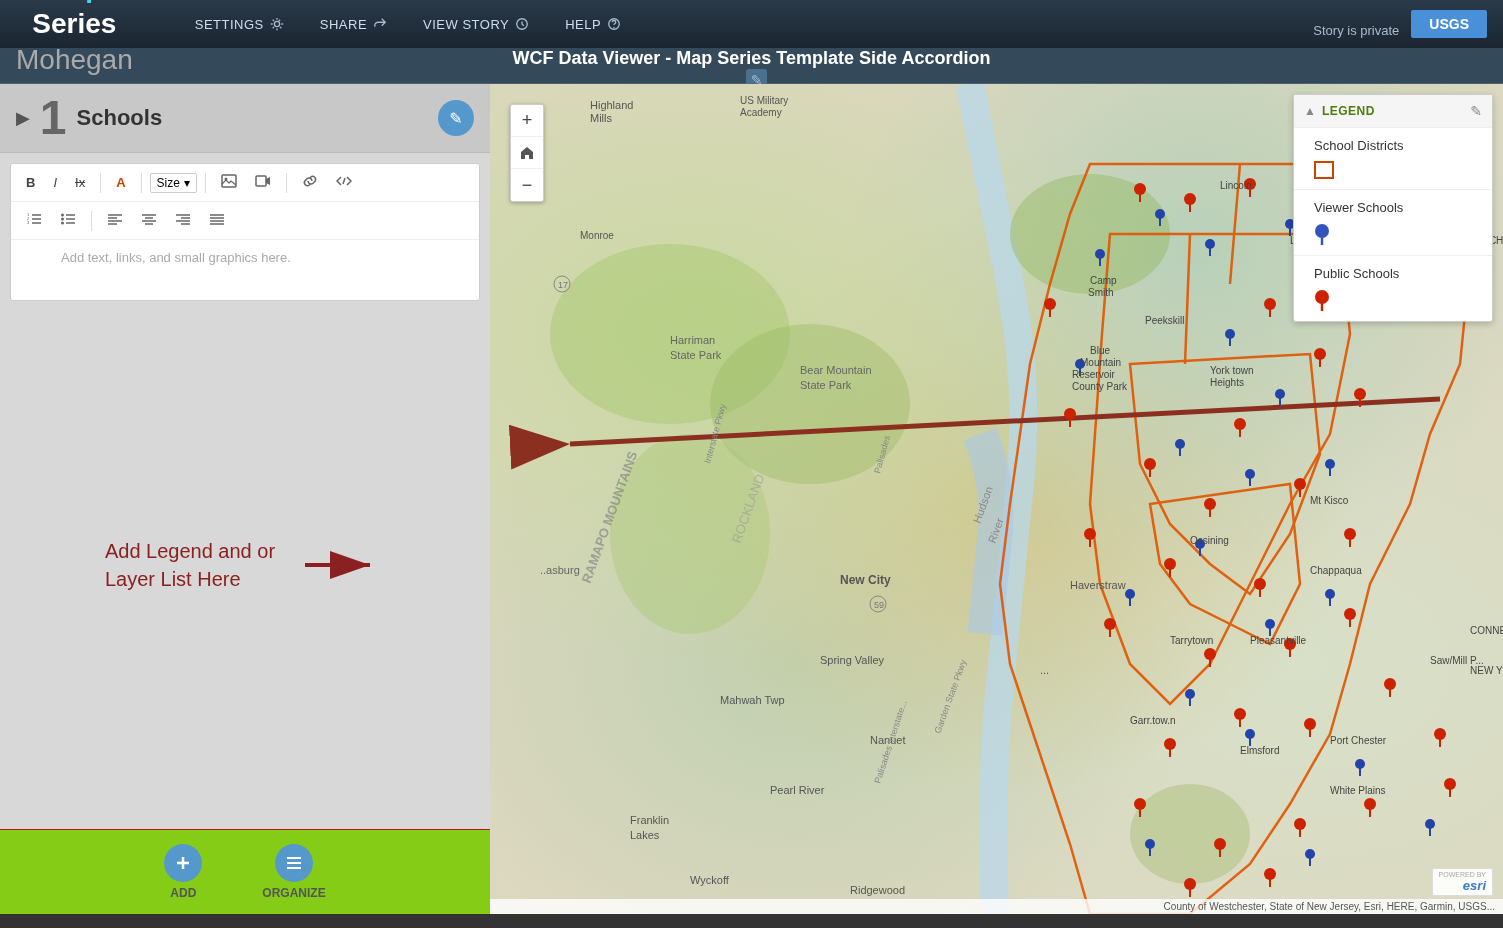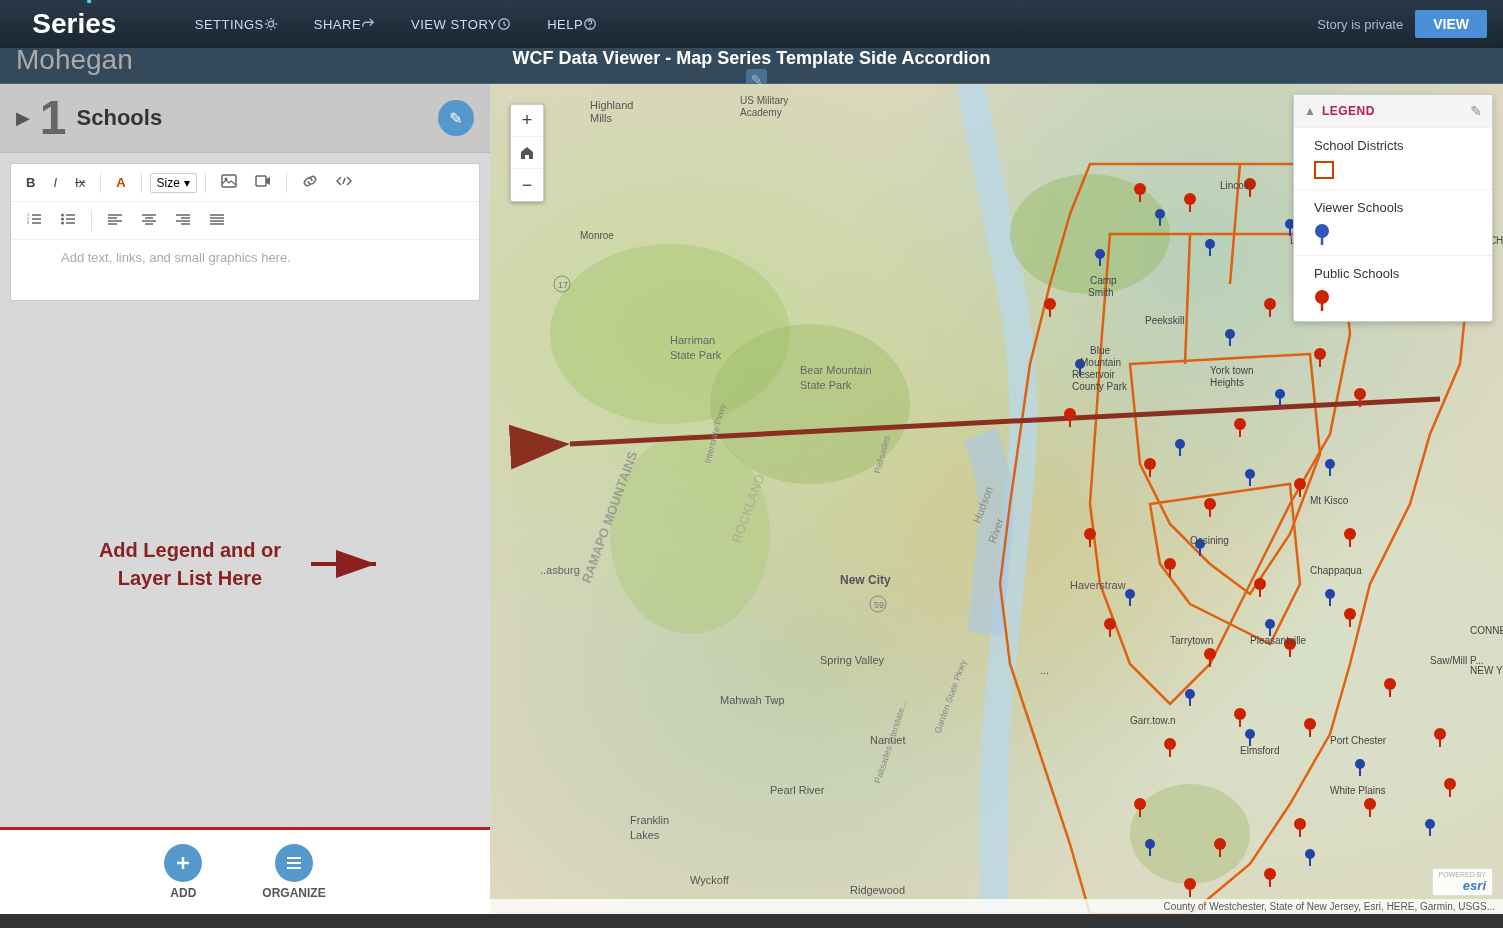--- a/index.html
+++ b/index.html
@@ -31,33 +31,34 @@
 
     .nav-items {
       display: flex;
       align-items: center;
       gap: 0;
       flex: 1;
     }
     .nav-item {
       display: flex;
       align-items: center;
+      gap: 6px;
       color: #ccddee;
       font-size: 13px;
       padding: 0 18px;
       height: 48px;
       cursor: pointer;
       text-transform: uppercase;
       letter-spacing: 0.5px;
     }
     .nav-item svg { width: 14px; height: 14px; fill: #aabbcc; }
 
     .nav-right {
       display: flex;
-      align-items: center;
+      align-items: flex-end;
       gap: 12px;
       margin-left: auto;
     }
     .story-private {
       color: #aabbcc;
       font-size: 13px;
     }
     .save-btn {
       background: #4a90d9;
       color: white;
@@ -244,34 +245,34 @@
     }
     .legend-arrow-container {
       display: flex;
       align-items: center;
       gap: 30px;
       margin-bottom: 10px;
     }
     .legend-text {
       color: #8b2020;
       font-size: 20px;
-      font-weight: bold;
-      text-align: center;
+      font-weight: normal;
+      text-align: left;
       line-height: 1.4;
     }
 
     
     .panel-bottom {
       display: flex;
       align-items: center;
       justify-content: center;
       gap: 60px;
       padding: 14px 0;
-      border-top: 3px solid #b91c1c;
-      background: #ffffff;
+      border-top: 1px solid #b91c1c;
+      background: #84cc16;
     }
     .bottom-btn {
       display: flex;
       flex-direction: column;
       align-items: center;
       gap: 4px;
       cursor: pointer;
       background: none;
       border: none;
     }
@@ -361,21 +362,21 @@
       align-items: center;
       gap: 6px;
     }
     .legend-arrow-icon {
       color: #888;
       font-size: 12px;
     }
     .legend-title {
       font-size: 12px;
       font-weight: bold;
-      color: #be185d;
+      color: #4d7c0f;
       text-transform: uppercase;
       letter-spacing: 0.5px;
     }
     .legend-settings-icon {
       color: #888;
       font-size: 14px;
       cursor: pointer;
     }
     .legend-section {
       padding: 10px 20px;
@@ -472,21 +473,21 @@
       <span>HELP</span>
       <svg viewBox="0 0 16 16">
           <circle cx="8" cy="8" r="6" stroke="#aabbcc" stroke-width="1.5" fill="none"></circle>
           <path d="M6 6a2 2 0 114 0c0 1.5-2 2-2 3" stroke="#aabbcc" stroke-width="1.5" fill="none"></path>
           <circle cx="8" cy="12" r="0.8" fill="#aabbcc"></circle>
         </svg>
     </div>
   </div>
   <div class="nav-right">
     <span class="story-private">Story is private</span>
-    <button class="save-btn">VIEW</button>
+    <button class="save-btn">USGS</button>
   </div>
 </nav>
 
 <div class="title-bar">
   <span class="title-bar-text">WCF Data Viewer - Map Series Template Side Accordion</span>
   <span class="title-edit-icon">✎</span>
   <div class="title-bar-right">
     <span>A story map</span>
 
     <span style="color:#aabbcc;cursor:pointer;font-size:16px;">f</span>

